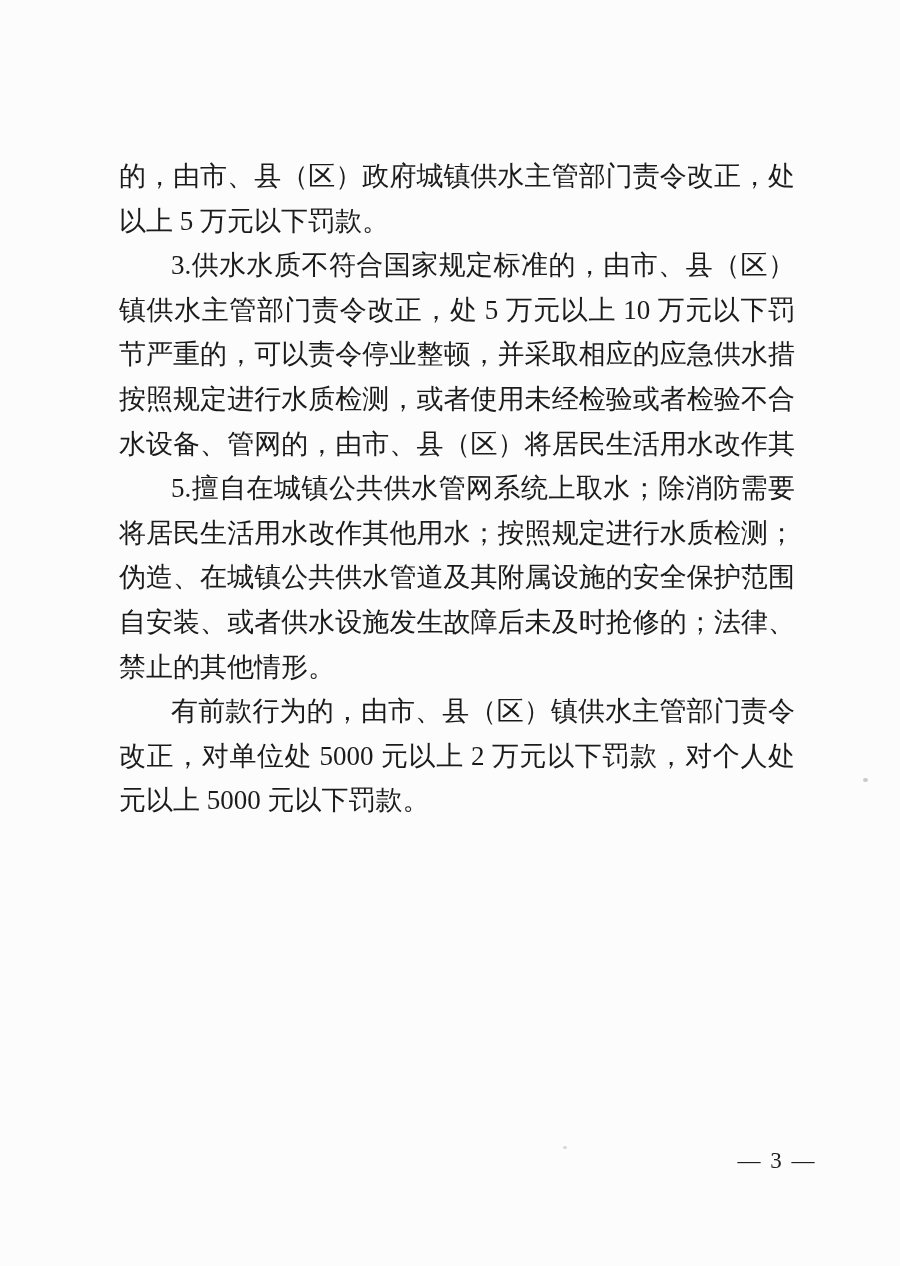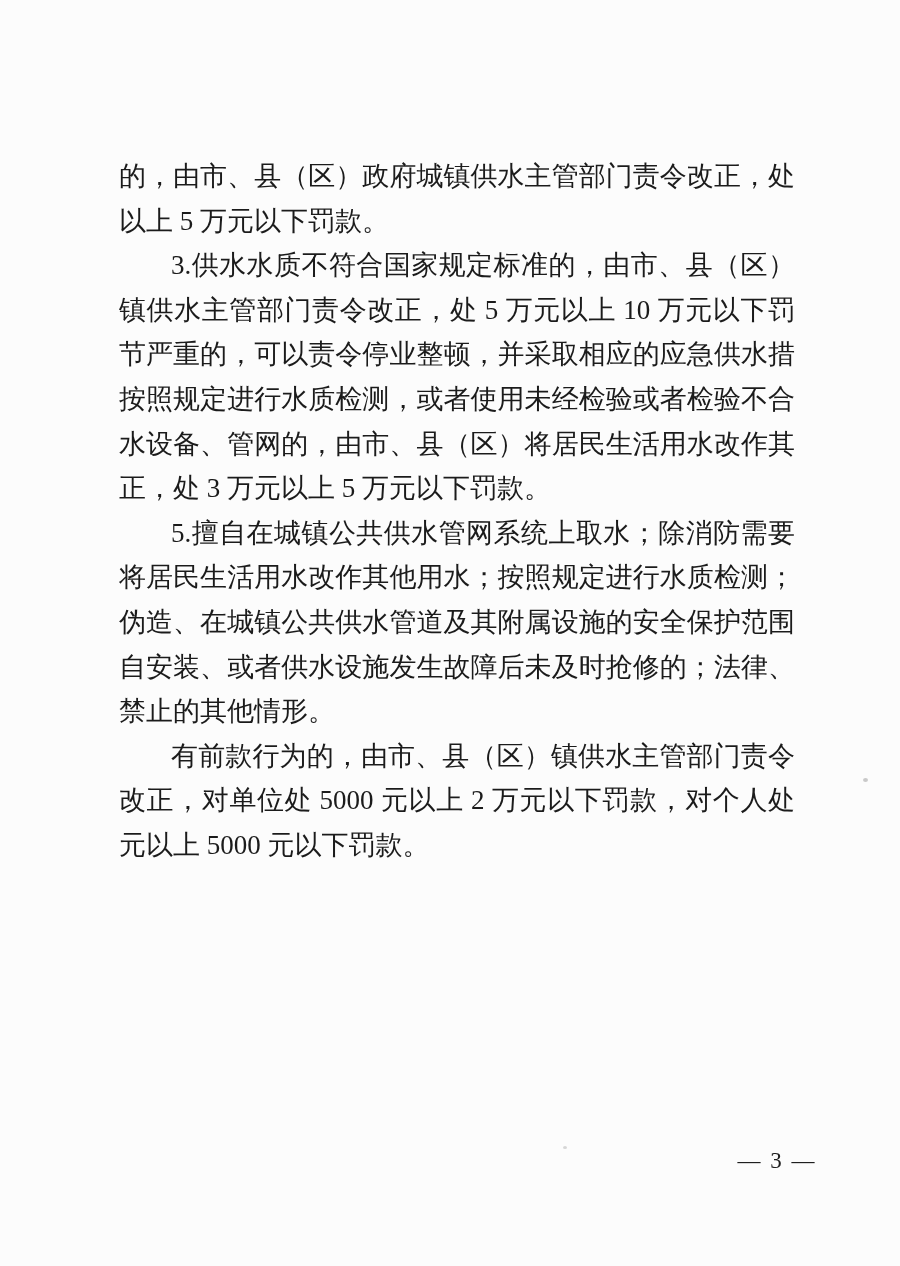--- a/index.html
+++ b/index.html
@@ -66,21 +66,20 @@
       <div class="ln">的，由市、县（区）政府城镇供水主管部门责令改正，处 3 万元</div>
       <div class="ln end">以上 5 万元以下罚款。</div>
     </section>
 
     <section>
       <div class="ln ind">3.供水水质不符合国家规定标准的，由市、县（区）政府城</div>
       <div class="ln">镇供水主管部门责令改正，处 5 万元以上 10 万元以下罚款；情</div>
       <div class="ln">节严重的，可以责令停业整顿，并采取相应的应急供水措施；未</div>
       <div class="ln">按照规定进行水质检测，或者使用未经检验或者检验不合格的供</div>
       <div class="ln">水设备、管网的，由市、县（区）将居民生活用水改作其他用水</div>
-      <div class="ln end">正，处 3 万元以上 5 万元以下罚款。</div>
     </section>
 
 
     <section>
       <div class="ln ind">5.擅自在城镇公共供水管网系统上取水；除消防需要外，擅</div>
       <div class="ln">将居民生活用水改作其他用水；按照规定进行水质检测；拆除、</div>
       <div class="ln">伪造、在城镇公共供水管道及其附属设施的安全保护范围内；擅</div>
       <div class="ln">自安装、或者供水设施发生故障后未及时抢修的；法律、法规</div>
       <div class="ln end">禁止的其他情形。</div>
     </section>

